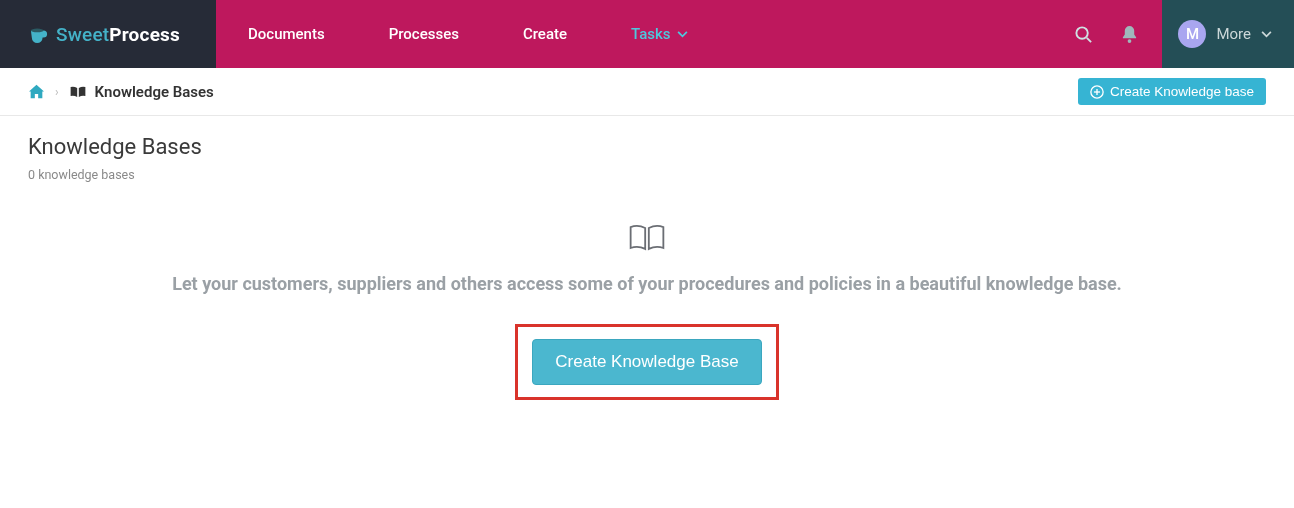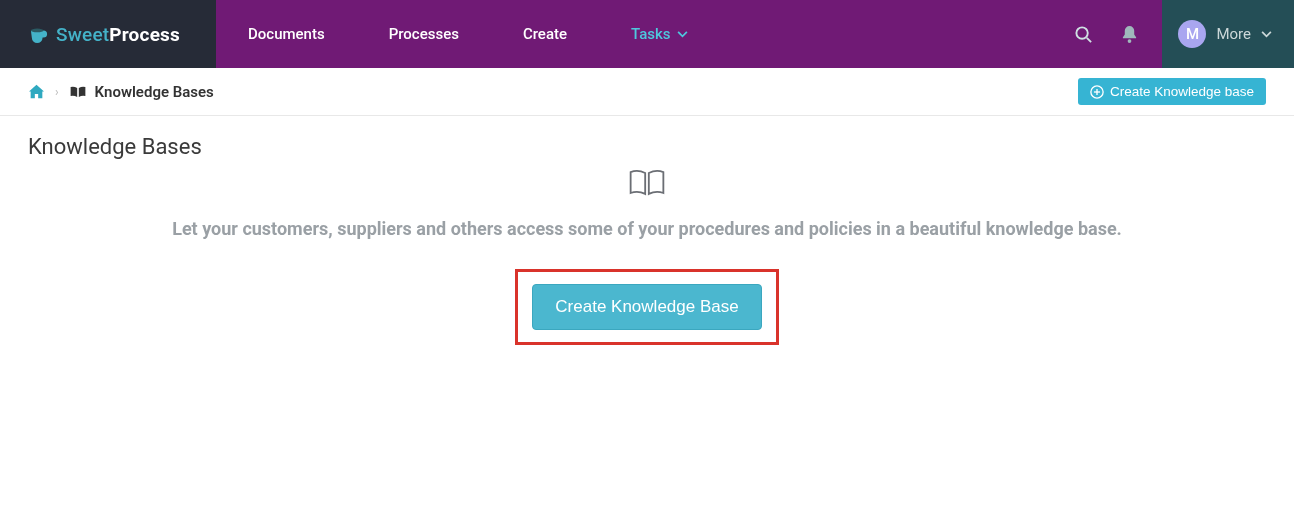--- a/index.html
+++ b/index.html
@@ -6,21 +6,21 @@
   body {
     font-family: -apple-system, BlinkMacSystemFont, "Segoe UI", Roboto, "Helvetica Neue", Arial, sans-serif;
     background: #ffffff;
     color: #333;
     width: 1294px;
   }
   .topnav {
     display: flex;
     align-items: stretch;
     height: 68px;
-    background: #701a75;
+    background: #be185d;
     border-radius: 18px;
   }
   .logo-block {
     display: flex;
     align-items: center;
     padding: 0 22px 0 28px;
     background: #262b37;
     width: 216px;
   }
   .logo-cup {
@@ -264,20 +264,21 @@
         <line x1="8" y1="4.5" x2="8" y2="11.5" stroke="#fff" stroke-width="1.5"></line>
         <line x1="4.5" y1="8" x2="11.5" y2="8" stroke="#fff" stroke-width="1.5"></line>
       </svg>
     </span>
     <span>Create Knowledge base</span>
   </button>
 </div>
 
 <div class="page-body">
   <h1 class="page-title">Knowledge Bases</h1>
+  <div class="page-sub">0 knowledge bases</div>
 
   <div class="empty-state">
     <span class="empty-icon">
       <svg width="40" height="32" viewBox="0 0 44 34" fill="none" stroke="#6b6e74" stroke-width="2">
         <path d="M4 5 q8 -3 16 1 v23 q-8 -4 -16 -1 z"></path>
         <path d="M40 5 q-8 -3 -16 1 v23 q8 -4 16 -1 z"></path>
       </svg>
     </span>
     <div class="empty-desc">Let your customers, suppliers and others access some of your procedures and policies in a beautiful knowledge base.</div>
 

